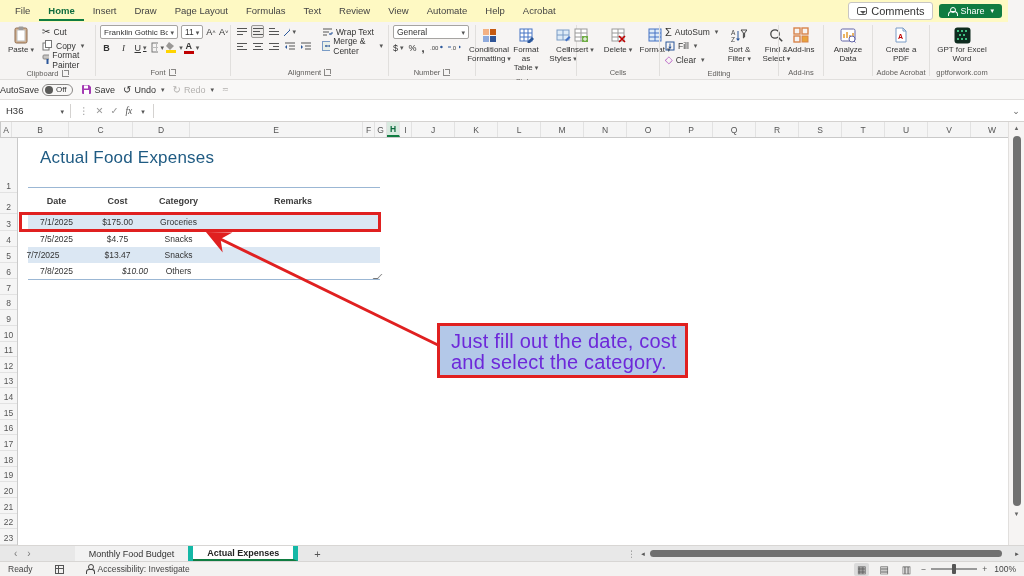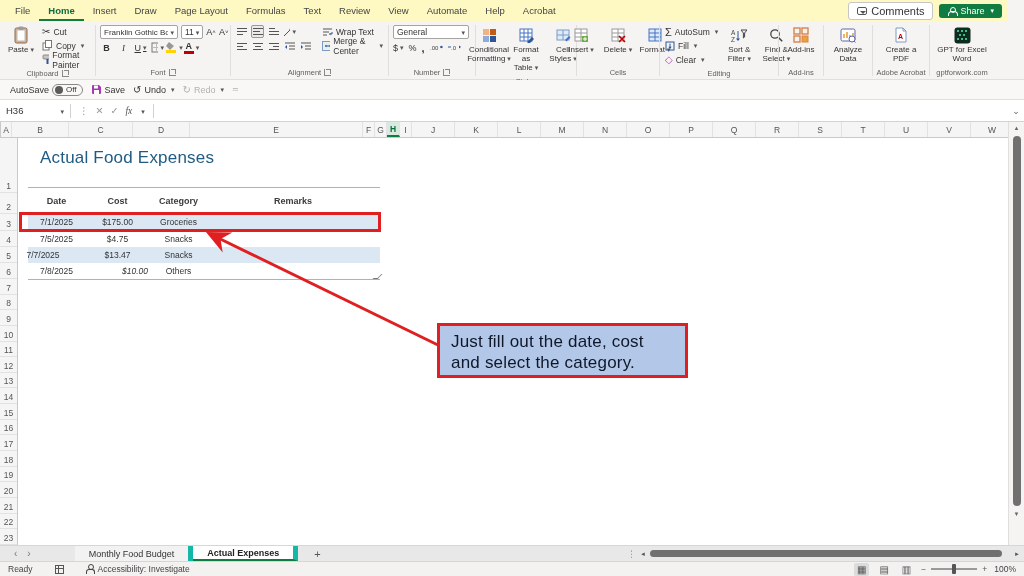--- a/index.html
+++ b/index.html
@@ -37,21 +37,21 @@
 .launcher{width:7px;height:7px;border-left:1px solid #8A8886;border-bottom:1px solid #8A8886;position:relative}
 .launcher::after{content:"";position:absolute;right:0px;top:0px;width:4px;height:4px;border-right:1px solid #8A8886;border-top:1px solid #8A8886}
 .boxed{border:1px solid #9a9896;background:#EDEBE9;border-radius:2px}
 .lines3{display:inline-flex;flex-direction:column;gap:1.5px;justify-content:center}
 .lines3 i{display:block;height:1.2px;background:#555}
 .redbar{display:block;width:10px;height:3px;background:#C00000;margin-top:0px}
 .ylwbar{display:block;width:10px;height:3px;background:#FFD400;margin-top:0px}
 .glyph{font-size:10px;color:#333}
 #ribbon-collapse{position:absolute;right:8px;top:66px;color:#666;font-size:9px}
 
-#qat{left:0;top:80px;width:1024px;height:20px;background:#F9F8F7;border-bottom:1px solid #E1DFDD;display:flex;align-items:center;gap:8px;padding-left:10px;font-size:9px;color:#333}
+#qat{left:0;top:80px;width:1024px;height:20px;background:#F9F8F7;border-bottom:1px solid #E1DFDD;display:flex;align-items:center;gap:8px;font-size:9px;color:#333}
 .pill{display:flex;align-items:center;gap:3px;border:1px solid #8A8886;border-radius:8px;height:12px;padding:0 5px 0 2px;font-size:8px}
 .knob{width:8px;height:8px;border-radius:50%;background:#5A5A58}
 .qitem{display:flex;align-items:center;gap:3px}
 .grey{color:#B3B1AF}
 
 #fbar{left:0;top:100px;width:1024px;height:22px;background:#fff;border-bottom:1px solid #D4D2D0;display:flex;align-items:center}
 #namebox{width:70px;display:flex;justify-content:space-between;align-items:center;padding:0 6px;font-size:9.5px;color:#333;height:100%}
 .vsep{width:1px;height:14px;background:#D4D2D0}
 #fxicons{display:flex;align-items:center;gap:7px;padding:0 8px;color:#999;font-size:9.5px}
 #fx-label{font-style:italic;font-family:"Liberation Serif",serif;color:#555}
@@ -70,21 +70,21 @@
 #sheet-title{left:22px;top:10px;font-size:17px;color:#1F5B83;letter-spacing:.2px}
 #title-rule{left:10px;top:49px;width:352px;height:0;border-top:1.5px solid #9BB7D4}
 .thead{top:56px;height:14px;line-height:14px;font-size:9px;font-weight:bold;color:#3B3B3B;transform:translateX(-50%)}
 .trow{left:10px;width:352px;position:absolute}
 .trow.band{background:#DBE7F3}
 .tcell{position:absolute;top:0;height:100%;display:flex;align-items:center;justify-content:center;transform:translateX(-50%);font-size:8.5px;color:#333;white-space:nowrap}
 #table-bottom{left:10px;top:141px;width:352px;height:0;border-top:1.2px solid #9BB7D4}
 #resize-handle{left:357px;top:136px;width:5px;height:5px;border-right:1.5px solid #777;border-bottom:1.5px solid #777;transform:skew(-44deg,0)}
 #hl-box{left:1px;top:74px;width:362px;height:20px;border:3px solid #E02020}
 #callout{left:419px;top:185px;width:251px;height:55px;background:#B3C8E8;border:3px solid #E02020;padding:5px 0 0 11px}
-.callout-line{font-size:17px;color:#0f172a;line-height:21px;letter-spacing:.2px}
+.callout-line{font-size:20px;color:#6d28d9;line-height:21px;letter-spacing:.2px}
 #arrow-svg{left:0;top:0;width:990px;height:407px;pointer-events:none}
 #vscroll{left:1008px;top:122px;width:16px;height:423px;background:#F6F4F3;border-left:1px solid #E1DFDD;display:flex;flex-direction:column;align-items:center}
 .scr-arrow{font-size:6px;color:#666;height:12px;display:flex;align-items:center}
 #vthumb{width:8px;flex:none;height:370px;background:#707070;border-radius:4px;margin:2px 0}
 
 #tabbar{left:0;top:545px;width:1024px;height:16px;background:#E8E8E8;display:flex;align-items:stretch;font-size:9px;border-top:1px solid #D8D6D4}
 #tabnav{display:flex;align-items:center;gap:10px;padding:0 14px;color:#777;font-size:10px}
 .sheettab{display:flex;align-items:center;padding:0 14px;color:#333;background:#F2F2F2;border-right:5px solid #14b8a6}
 .sheettab.active{background:#fff;font-weight:bold;border-bottom:2px solid #107C41;color:#222}
 #addsheet{display:flex;align-items:center;padding:0 16px;color:#555;font-size:11px}

